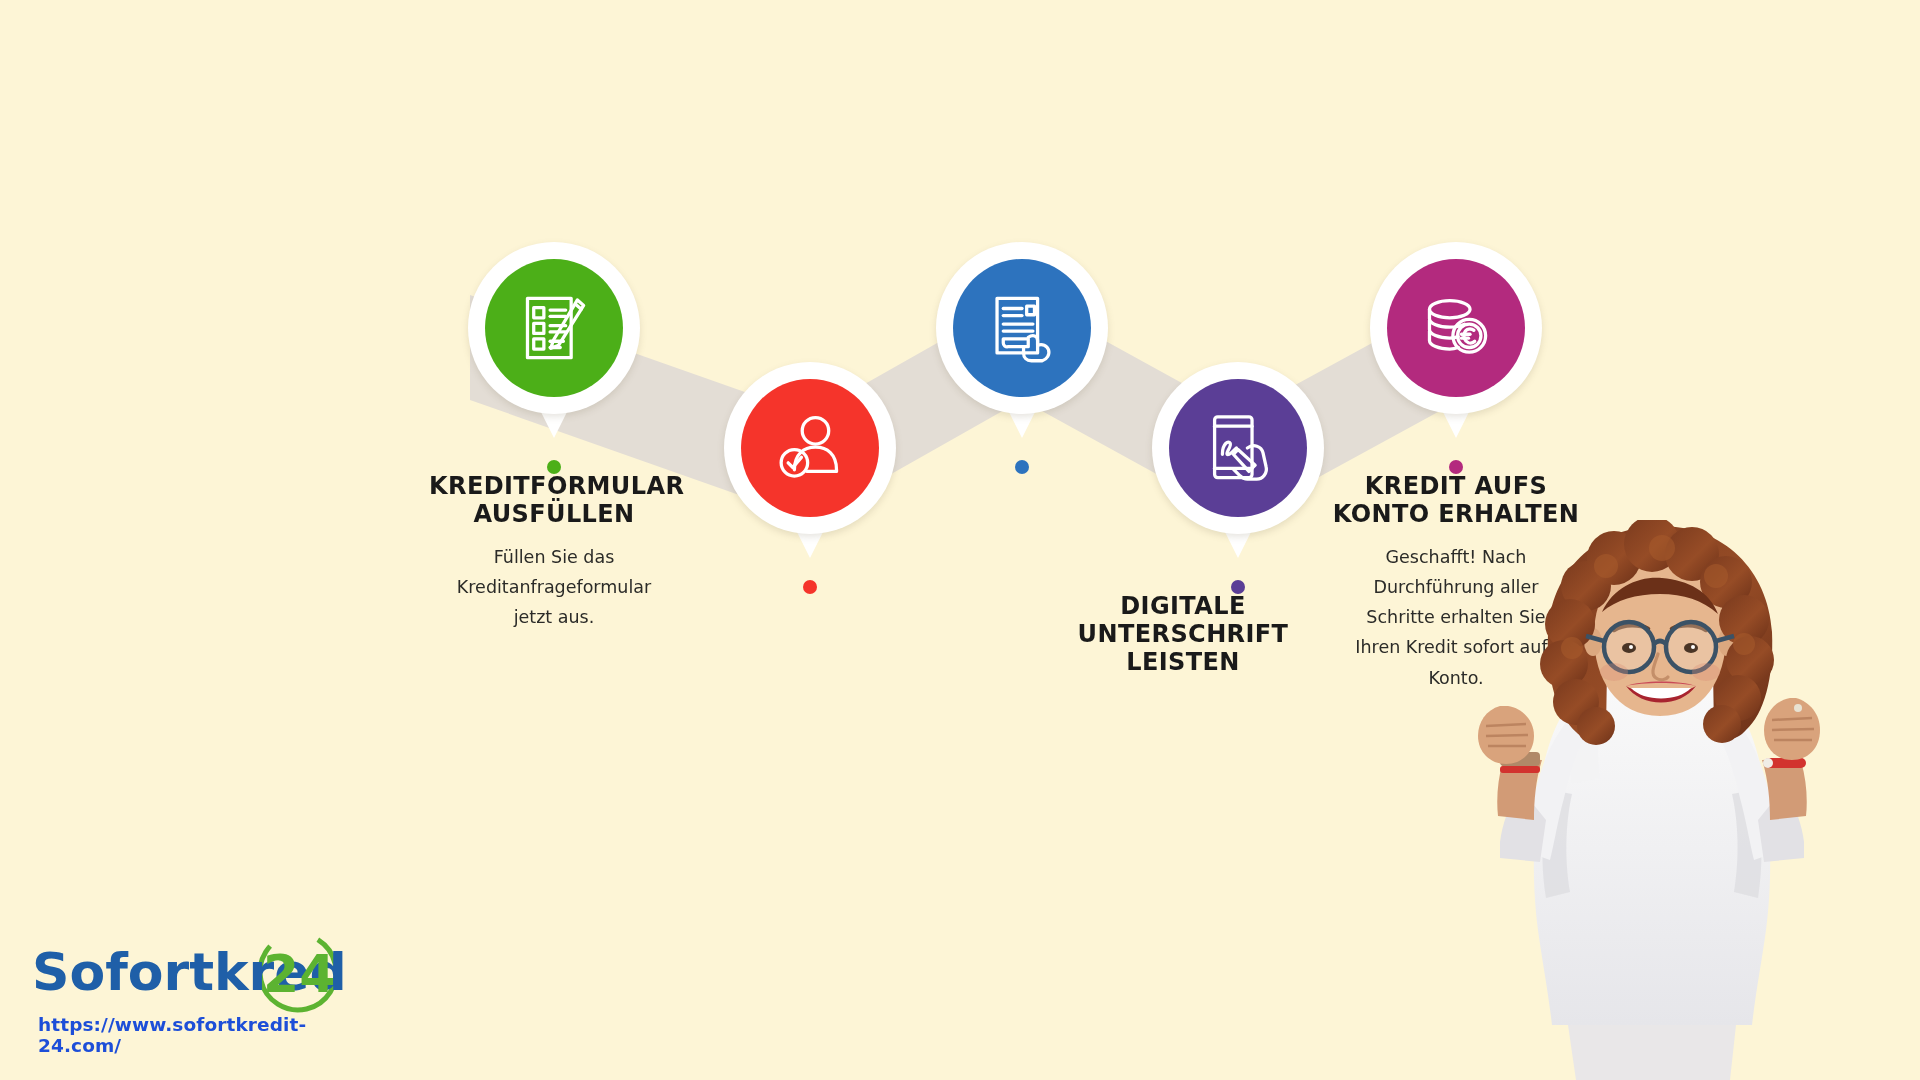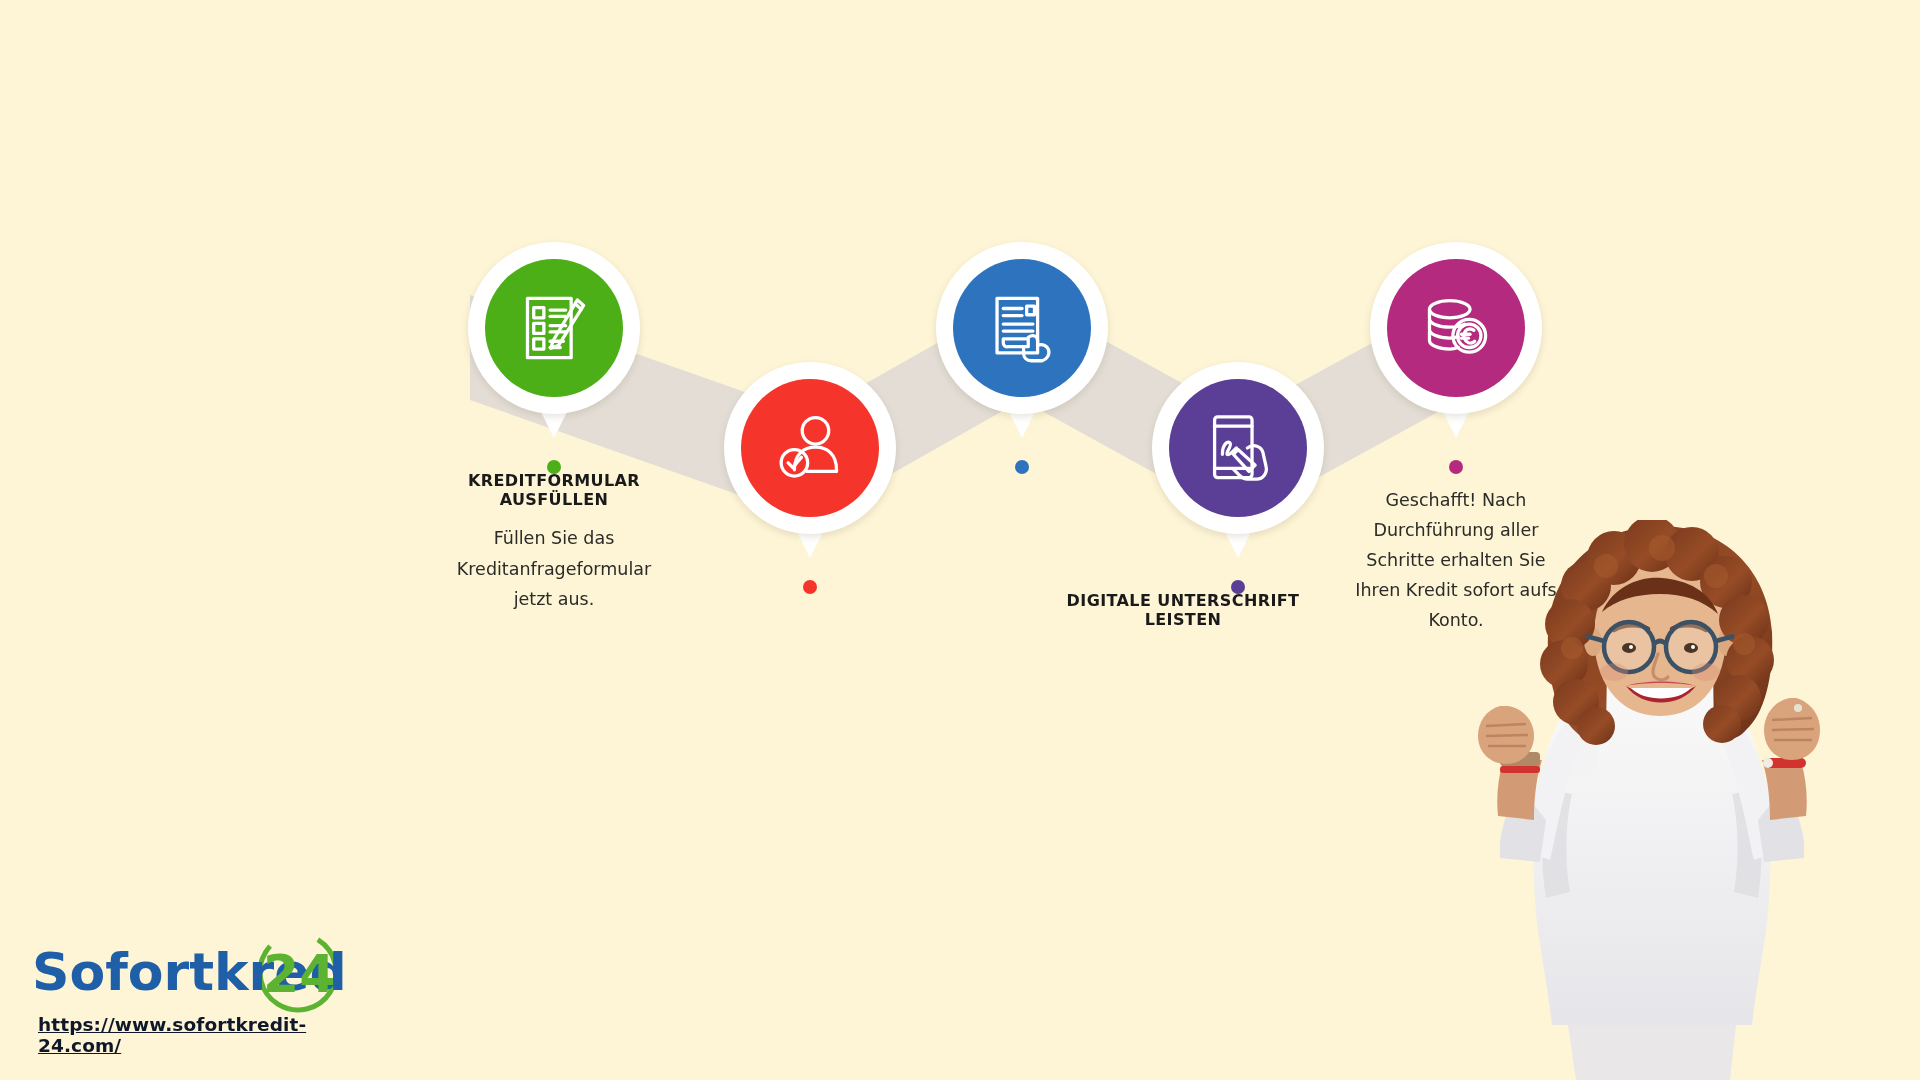--- a/index.html
+++ b/index.html
@@ -82,21 +82,21 @@
     border-radius: 50%;
   }
 
   
   .step-text {
     position: absolute;
     width: 250px;
     text-align: center;
   }
   .step-title {
-    font-size: 16px;
+    font-size: 24px;
     font-weight: bold;
     letter-spacing: 0.4px;
     line-height: 1.17;
     color: #1A1A1A;
     text-transform: uppercase;
     margin: 0 0 14px 0;
   }
   .step-desc {
     font-size: 17.5px;
     line-height: 1.72;
@@ -259,20 +259,21 @@
             <path d="M 73 53 C 69 50 63 51 61 56 C 59 61 61 67 66 69 C 69 70 72 69 74 67"></path>
             <line x1="57" y1="58" x2="68" y2="58"></line>
             <line x1="57" y1="63" x2="66" y2="63"></line>
           </g>
         </svg>
       </div>
       <div class="pin-dot" id="pin-dot-5" style="background: rgb(179, 42, 126);"></div>
     </div>
   </div>
   <div class="step-text" style="left:1331px; top:472px;">
+    <div class="step-title">KREDIT AUFS KONTO ERHALTEN</div>
     <div class="step-desc">Geschafft! Nach Durchführung aller Schritte erhalten Sie Ihren Kredit sofort aufs Konto.</div>
   </div>
 
   <div id="photo">
     <svg viewBox="0 0 520 560" width="520" height="560" xmlns="http://www.w3.org/2000/svg">
       <defs>
         <linearGradient id="shirtGrad" x1="0" y1="0" x2="0" y2="1">
           <stop offset="0%" stop-color="#FAFAFA"></stop>
           <stop offset="100%" stop-color="#E6E6EA"></stop>
         </linearGradient>
@@ -401,16 +402,16 @@
   </div>
 
   <div id="logo-block">
     <div id="logo-mark">
       <svg viewBox="0 0 320 86" width="320" height="86" xmlns="http://www.w3.org/2000/svg">
         <circle cx="268" cy="42" r="38" fill="none" stroke="#5CB331" stroke-width="5" stroke-dasharray="186 52" transform="rotate(-58 268 42)"></circle>
         <text id="logo-text-1" x="2" y="60" font-family="'DejaVu Sans','Liberation Sans',sans-serif" font-size="52" font-weight="bold" fill="#1F5FA8">Sofortkredit</text>
         <text id="logo-text-2" x="233" y="62" font-family="'DejaVu Sans','Liberation Sans',sans-serif" font-size="52" font-weight="bold" fill="#5CB331">24</text>
       </svg>
     </div>
-    <div id="site-url" style="color: #0f172a; text-decoration: underline;">https://www.sofortkredit-24.com/</div>
+    <div id="site-url" style="color: #1d4ed8;">https://www.sofortkredit-24.com/</div>
   </div>
 
 </div>
 
 </body></html>

